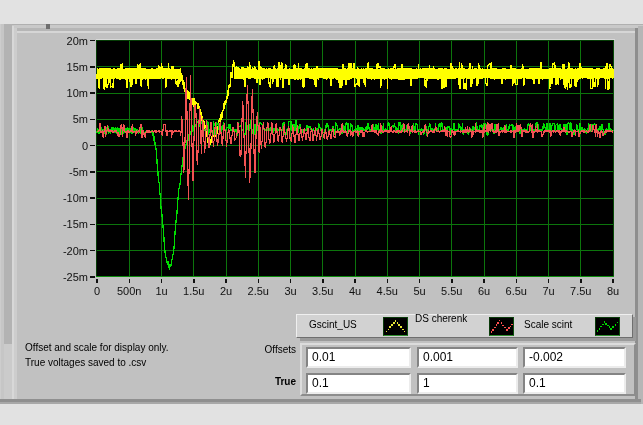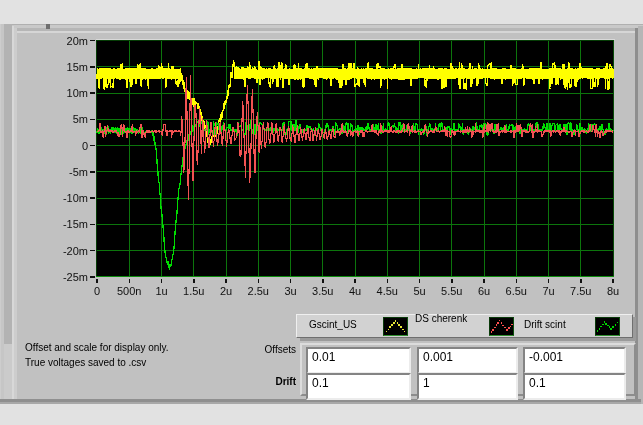--- a/index.html
+++ b/index.html
@@ -1,21 +1,21 @@
 <!DOCTYPE html>
 <html><head><meta charset="utf-8"><style>
 html,body{margin:0;padding:0}
 *{box-sizing:border-box}
 body{width:643px;height:425px;position:relative;overflow:hidden;background:#e2e2e2;
  font-family:"Liberation Sans",sans-serif;}
 .abs{position:absolute}
 .ax{font:11px "Liberation Sans",sans-serif;fill:#111}
 .txt{position:absolute;color:#000000;font-size:10px;white-space:nowrap}
 .vbox{position:absolute;box-sizing:border-box;background:#fff;border:2px solid;border-color:#848484 #ececec #ececec #848484;
- font-size:12px;color:#000;padding:1px 0 0 4px;height:27px}
+ font-size:12px;color:#000;padding:1px 0 0 4px;height:21px}
 .licon{position:absolute;top:317px;width:25px;height:19px;background:#000;
  border:1px solid;border-color:#0a3a0a #0d4d0d #2f8f2f #0a3a0a}
 </style></head><body>
 
 <div class="abs" style="left:0;top:24px;width:643px;height:1px;background:#b0b0b0"></div>
 <div class="abs" style="left:0;top:25px;width:643px;height:3px;background:#c9c9c9"></div>
 <div class="abs" style="left:0;top:28px;width:643px;height:3px;background:#b6b6b6"></div>
 <div class="abs" style="left:0;top:31px;width:643px;height:2px;background:#d6d6d6"></div>
 <div class="abs" style="left:0;top:33px;width:643px;height:366px;background:#c1c1c1"></div>
 <div class="abs" style="left:0;top:24px;width:1px;height:380px;background:#cdcdcd"></div>
@@ -157,21 +157,21 @@
         <rect x="8.7" y="1.7" width="1.6" height="1.6"></rect>
         <rect x="10.6" y="4.1" width="1.6" height="1.6"></rect>
         <rect x="12.4" y="6.5" width="1.6" height="1.6"></rect>
         <rect x="14.3" y="8.8" width="1.6" height="1.6"></rect>
         <rect x="16.2" y="11.2" width="1.6" height="1.6"></rect>
         <rect x="17.9" y="9.4" width="1.6" height="1.6"></rect>
         <rect x="19.5" y="7.5" width="1.6" height="1.6"></rect>
         <rect x="21.2" y="5.7" width="1.6" height="1.6"></rect>
       </g>
     </svg></div>
-<div class="txt" style="left:524px;top:319px">Drift scint</div>
+<div class="txt" style="left:524px;top:319px">Scale scint</div>
 <div class="licon" style="left:595px"><svg width="23" height="17" shape-rendering="crispEdges">
       <g fill="#00d400">
         <rect x="0.7" y="12.2" width="1.6" height="1.6"></rect>
         <rect x="2.5" y="9.9" width="1.6" height="1.6"></rect>
         <rect x="4.2" y="7.7" width="1.6" height="1.6"></rect>
         <rect x="6.0" y="5.5" width="1.6" height="1.6"></rect>
         <rect x="7.7" y="3.2" width="1.6" height="1.6"></rect>
         <rect x="9.3" y="5.0" width="1.6" height="1.6"></rect>
         <rect x="10.9" y="6.7" width="1.6" height="1.6"></rect>
         <rect x="12.6" y="8.4" width="1.6" height="1.6"></rect>
@@ -179,20 +179,20 @@
         <rect x="16.4" y="8.0" width="1.6" height="1.6"></rect>
         <rect x="18.5" y="5.9" width="1.6" height="1.6"></rect>
         <rect x="20.7" y="3.7" width="1.6" height="1.6"></rect>
       </g>
     </svg></div>
 
 <div class="abs" style="left:300px;top:343px;width:336px;height:53px;background:#c1c1c1;
  border:2px solid;border-color:#dcdcdc #8d8d8d #8d8d8d #dcdcdc"></div>
 <div class="vbox" style="left:306px;top:347px;width:105px">0.01</div>
 <div class="vbox" style="left:417px;top:347px;width:101px">0.001</div>
-<div class="vbox" style="left:523px;top:347px;width:103px">-0.001</div>
+<div class="vbox" style="left:523px;top:347px;width:103px">-0.002</div>
 <div class="vbox" style="left:306px;top:373px;width:105px">0.1</div>
 <div class="vbox" style="left:417px;top:373px;width:101px">1</div>
 <div class="vbox" style="left:523px;top:373px;width:103px">0.1</div>
 <div class="txt" style="right:347px;top:344px;font-weight:normal">Offsets</div>
-<div class="txt" style="right:347px;top:376px;font-weight:bold">Drift</div>
+<div class="txt" style="right:347px;top:376px;font-weight:bold">True</div>
 
 <div class="txt" style="left:25px;top:340px;line-height:15px">Offset and scale for display only.<br>True voltages saved to .csv</div>
 
 </body></html>

